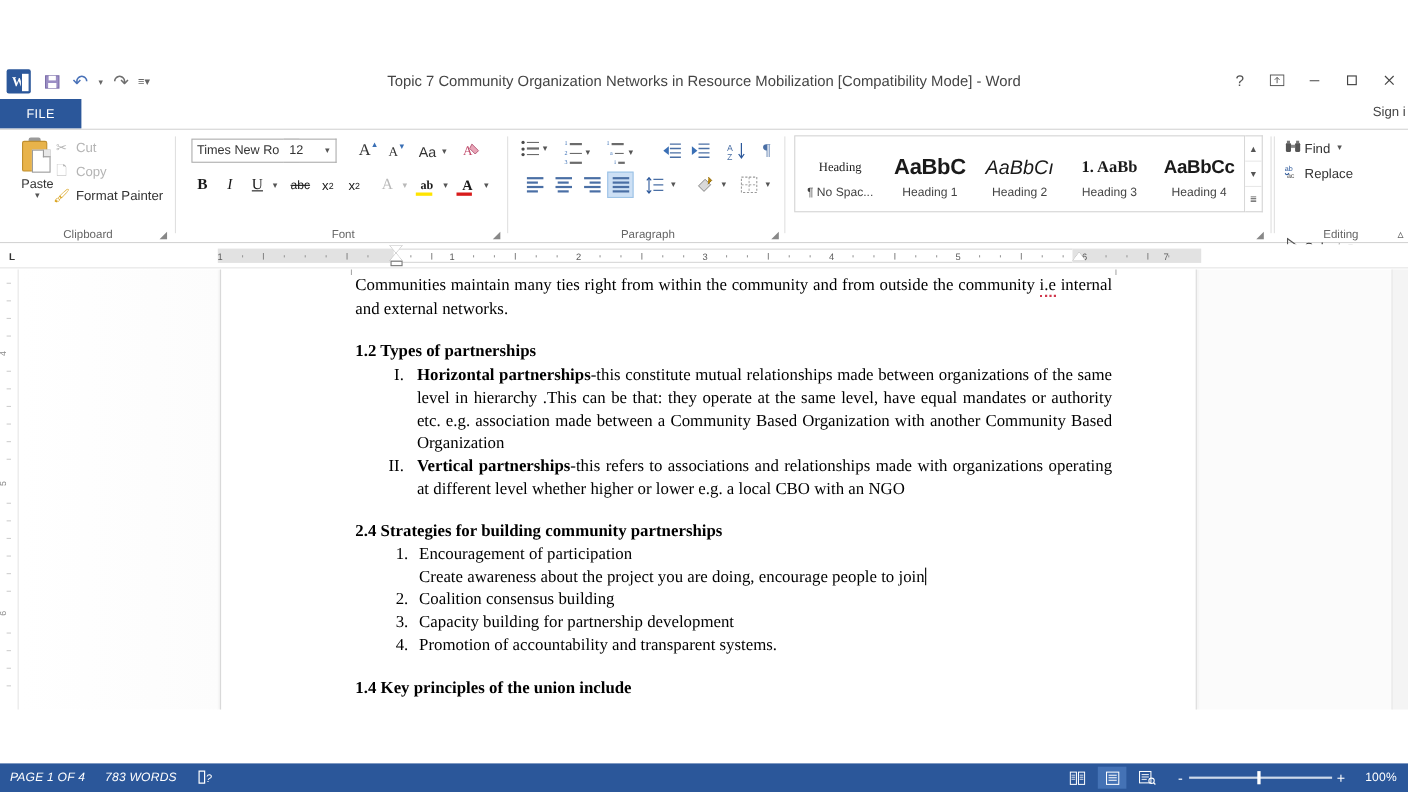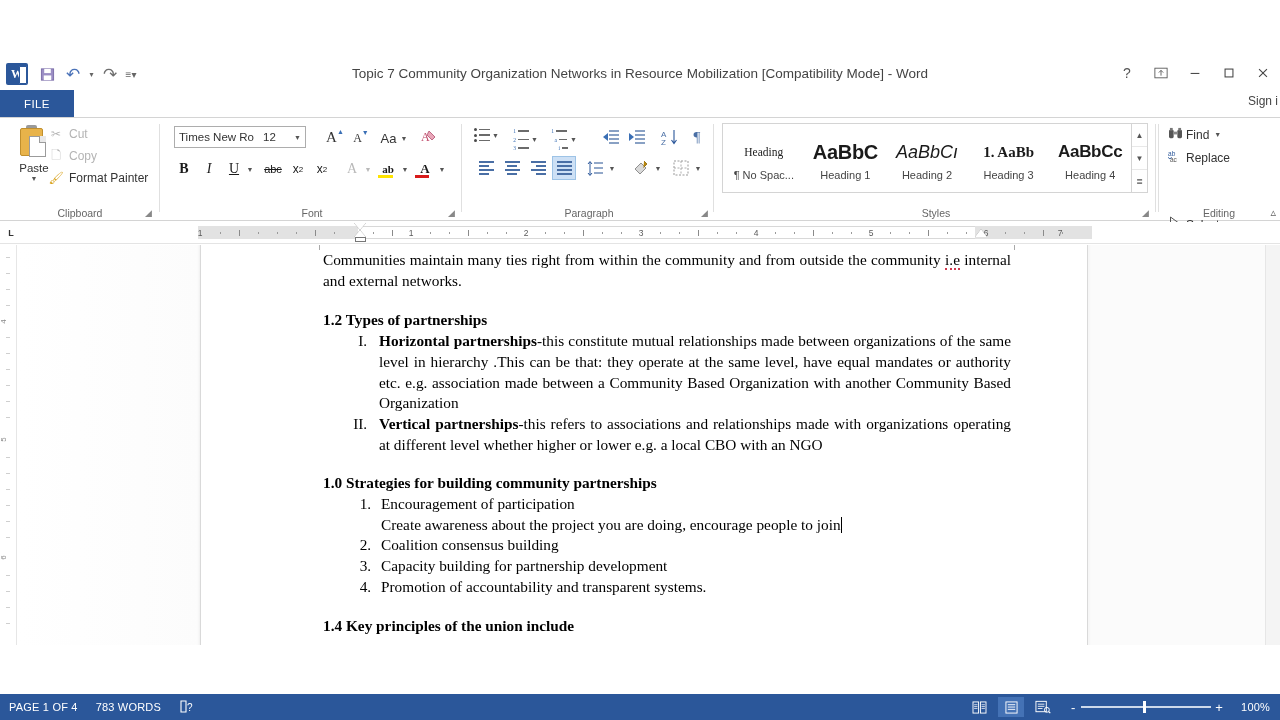--- a/index.html
+++ b/index.html
@@ -440,21 +440,21 @@
 
   
   .statusbar {
     position: absolute; left: 0; bottom: 0;
     width: 1280px; height: 26px;
     background: #2b579a;
     color: #ffffff;
     display: flex; align-items: center;
     font-size: 11px;
   }
-  .sb-item { margin-left: 0; padding: 0 9px; white-space: nowrap; cursor: default; letter-spacing: .2px;}
+  .sb-item { margin-left: 0; padding: 0 9px; white-space: nowrap; cursor: default; letter-spacing: .2px; font-style: italic;}
   .sb-right { margin-left: auto; display: flex; align-items: center; padding-right: 10px; }
   .sb-viewbtn {
     width: 26px; height: 20px;
     display:flex;align-items:center;justify-content:center;
     margin: 0 3px; cursor: default;
   }
   .sb-viewbtn.active { background: #4472b5; }
   .zoom-slider {
     display:flex; align-items:center; margin: 0 6px;
   }
@@ -787,21 +787,20 @@
         <div class="style-item">
           <div class="style-preview sp-h4">AaBbCc</div>
           <div class="style-name">Heading 4</div>
         </div>
       </div>
       <div class="style-scroll">
         <div class="ss-btn">▲</div>
         <div class="ss-btn">▼</div>
         <div class="ss-btn">≣</div>
       </div>
-      <div class="group-label">Styles</div>
       <div class="dialog-launcher" style="right:5px;">◢</div>
       <div class="group-sep" style="right:0;"></div>
     </div>
 
     <div class="group" id="g-editing">
       <div class="edit-item" style="top:5px;">
         <span class="eico">
           <svg width="15" height="13" viewBox="0 0 16 14">
               <rect x="1" y="3" width="5" height="9" rx="1.5" fill="#555"></rect>
               <rect x="10" y="3" width="5" height="9" rx="1.5" fill="#555"></rect>
@@ -935,21 +934,21 @@
 
         <p class="p-just" style="margin:7px 0 0 0;"><span>Communities maintain many ties right from within the community and from outside the community </span><span class="spell-err">i.e</span><span> internal and external networks.</span></p>
 
         <p class="heading" style="margin:19px 0 0 0;">1.2 Types of partnerships</p>
 
         <ol class="roman">
           <li><b>Horizontal partnerships</b><span>-this constitute mutual relationships made between organizations of the same level in hierarchy .This can be that: they operate at the same level, have equal mandates or authority etc. e.g. association made between a Community Based Organization with another Community Based Organization</span></li>
           <li><b>Vertical partnerships</b><span>-this refers to associations and relationships made with organizations operating at different level whether higher or lower e.g. a local CBO with an NGO</span></li>
         </ol>
 
-        <p class="heading" style="margin:18px 0 0 0;">1.0 Strategies for building community partnerships</p>
+        <p class="heading" style="margin:18px 0 0 0;">2.4 Strategies for building community partnerships</p>
 
         <ol class="arabic">
           <li>
             <span>Encouragement of participation</span>
             <div class="sub-line"><span>Create awareness about the project you are doing, encourage people to join</span><span class="text-cursor"></span></div>
           </li>
           <li><span>Coalition consensus building</span></li>
           <li><span>Capacity building for partnership development</span></li>
           <li><span>Promotion of accountability and transparent systems.</span></li>
         </ol>

